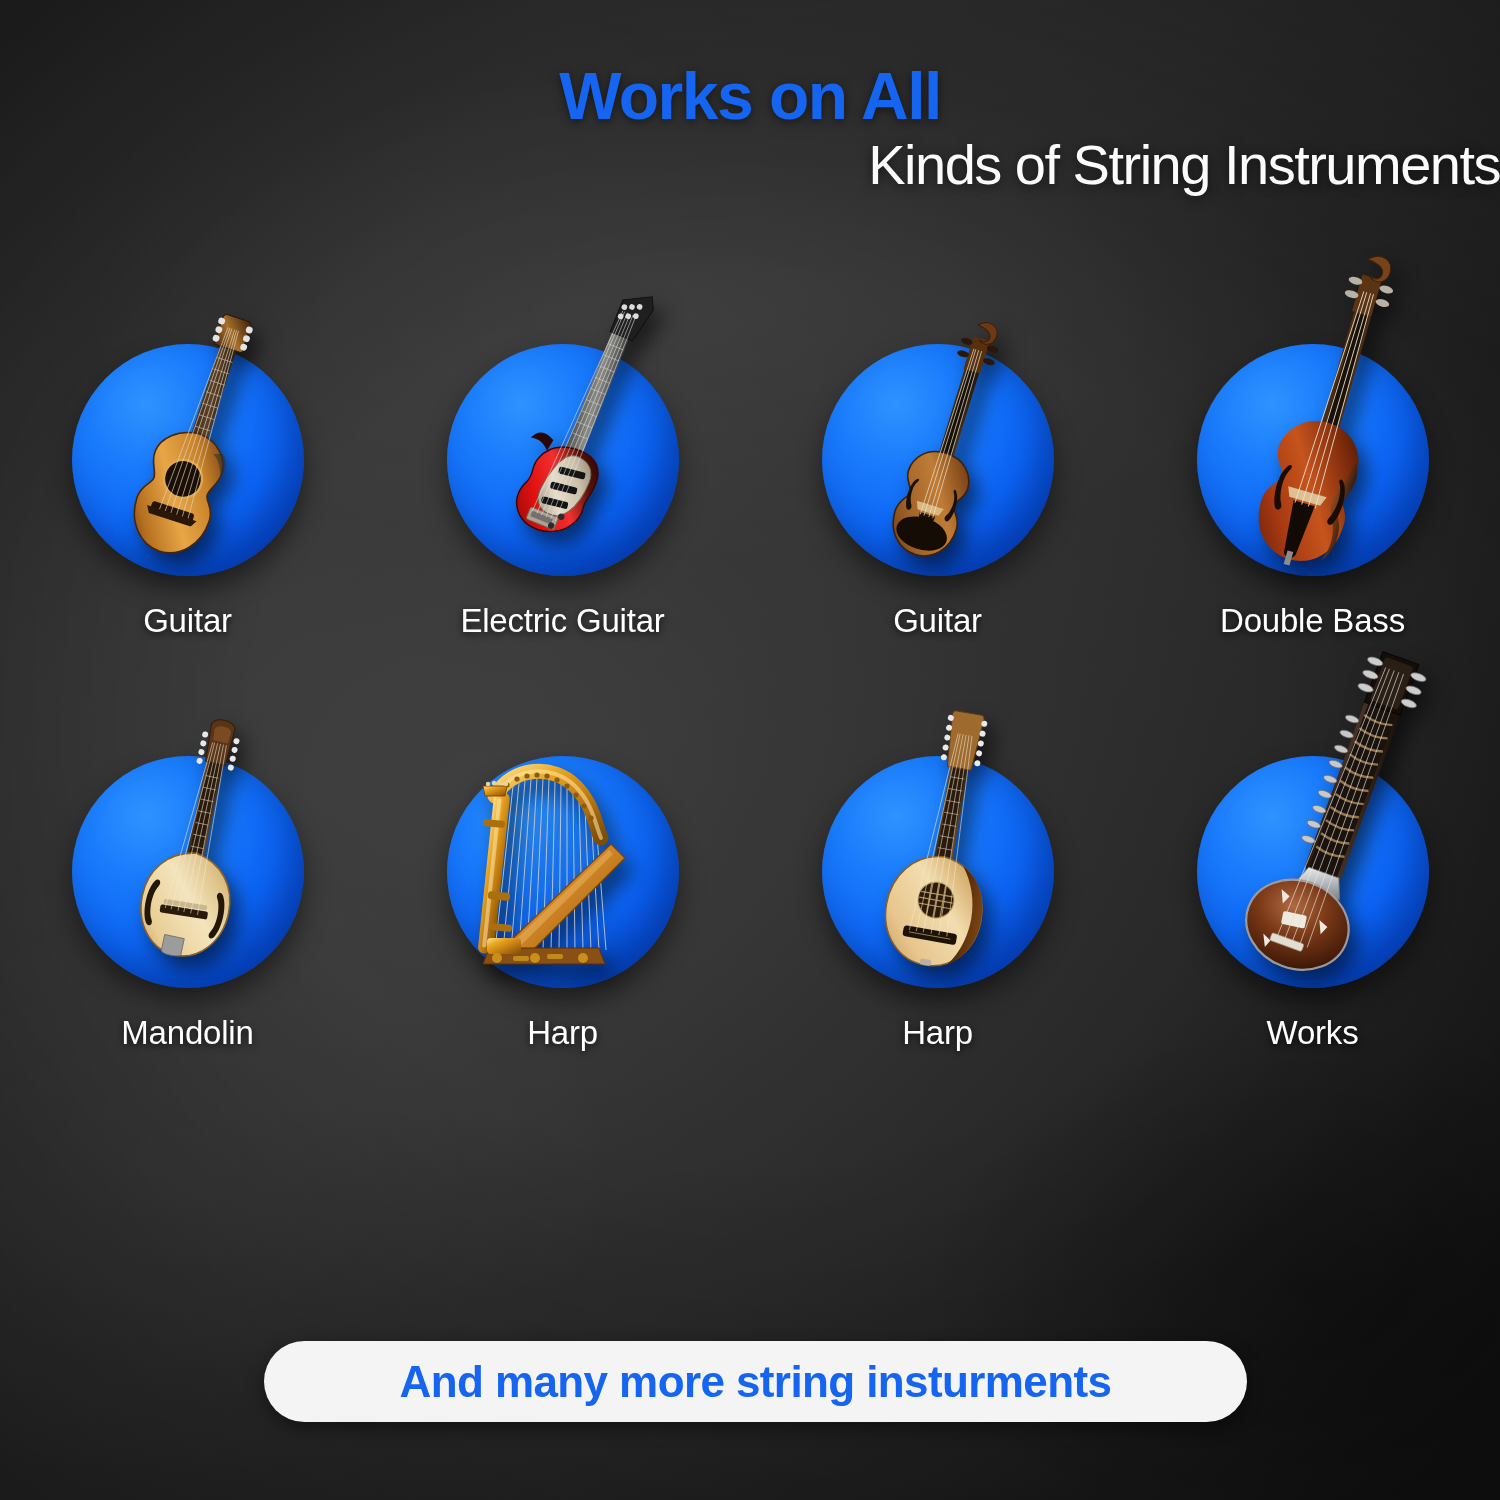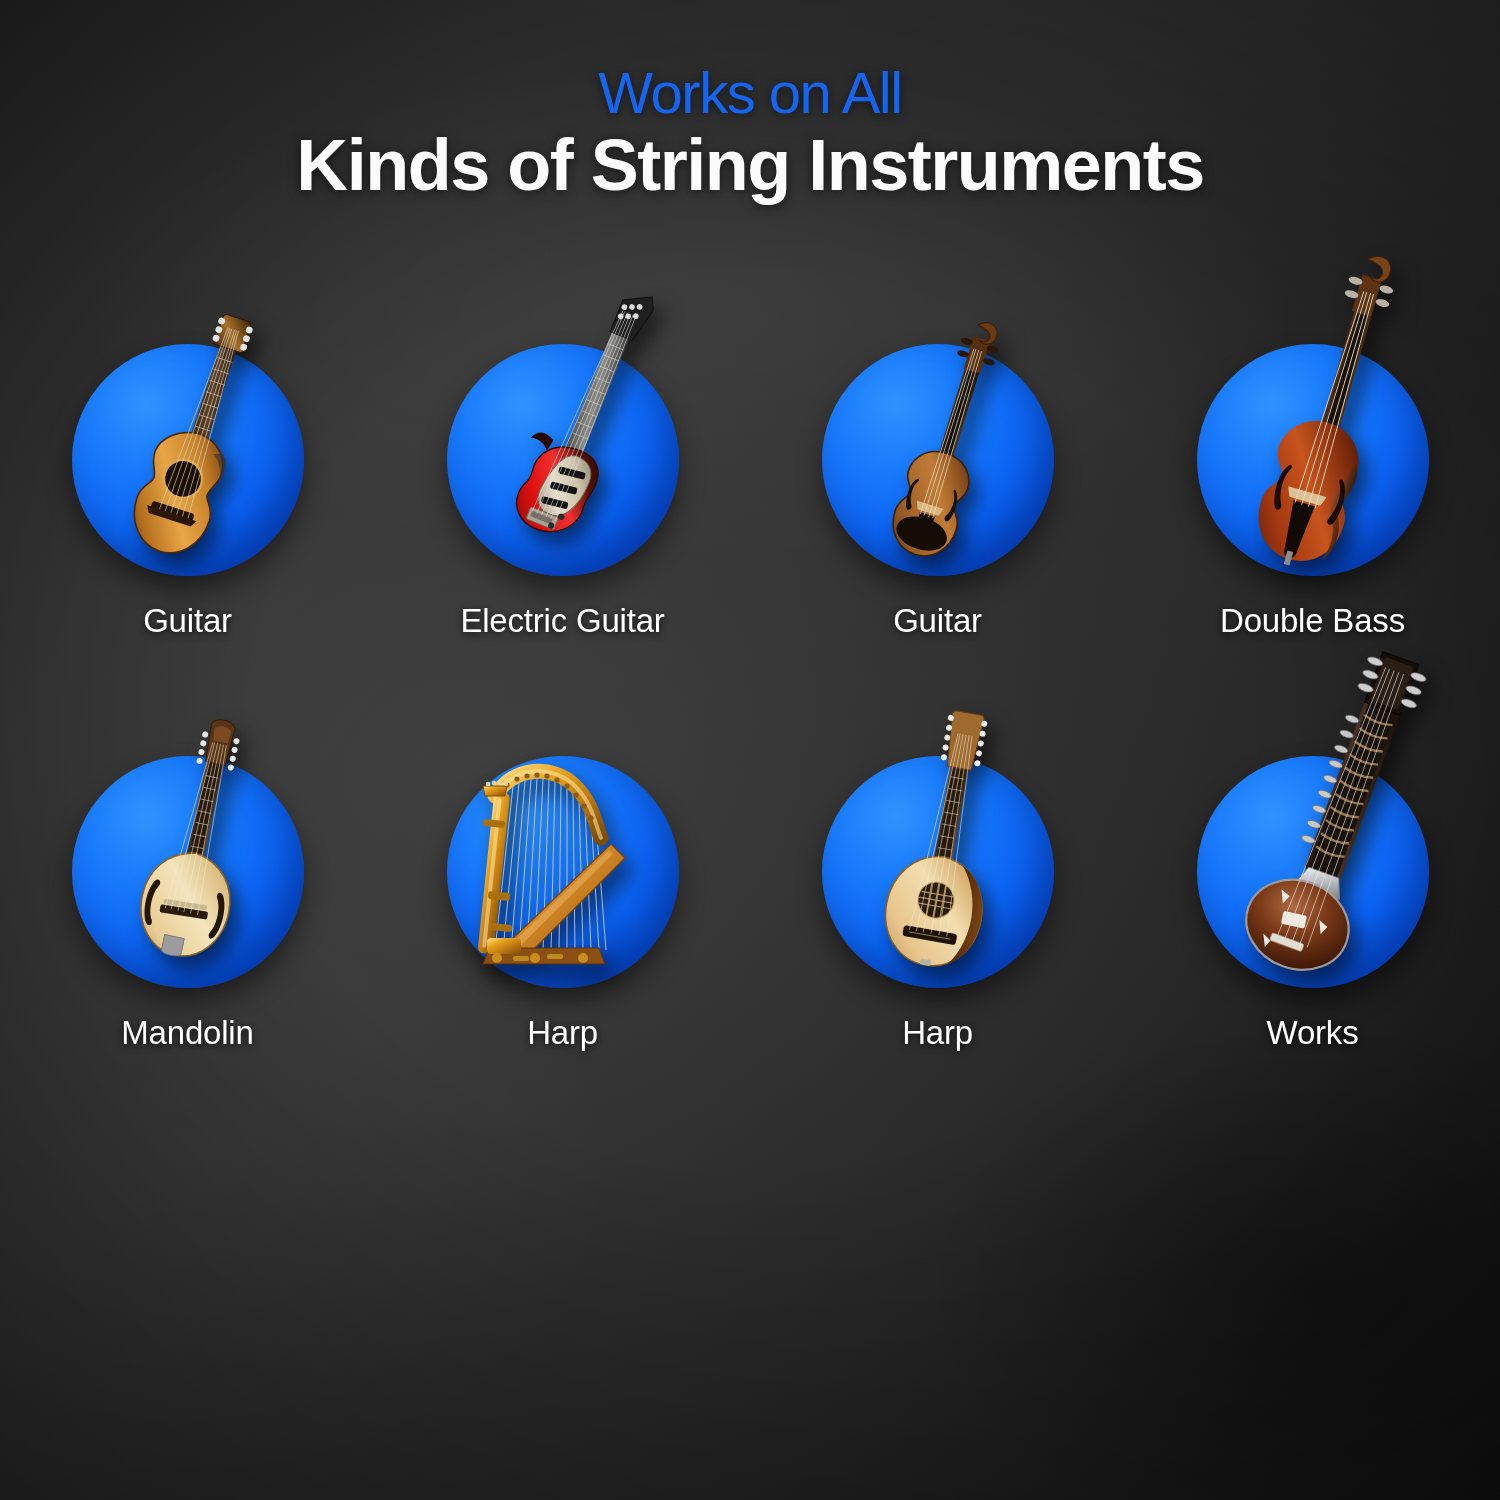--- a/index.html
+++ b/index.html
@@ -39,37 +39,38 @@
 
   
   .heading {
     position:absolute;
     left:0; right:0; top:62px;
     text-align:center;
     z-index:5;
   }
   .heading .line1 {
     display:block;
-    font-size:58px;
-    font-weight:400;
+    font-size:66px;
+    font-weight:700;
     letter-spacing:-1.5px;
     color:#1565F0;
     line-height:1.06;
     text-shadow: 0 2px 10px rgba(0,0,0,.55);
     text-align: center;
   }
   .heading .line2 {
     display:block;
-    font-size:72px;
-    font-weight:700;
+    font-size:56px;
+    font-weight:400;
     letter-spacing:-1.5px;
     color:#FBFBFB;
     line-height:1.12;
     margin-top:2px;
     text-shadow: 0 2px 12px rgba(0,0,0,.6);
+    text-align: right;
   }
 
   
   .grid {
     position:absolute;
     left:0; top:340px;
     width:1500px;
     z-index:4;
   }
   .row { display:flex; width:1500px; }
@@ -803,14 +804,17 @@
                 </g>
               </g>
             </svg>
           </div>
         </div>
         <div class="caption">Works</div>
       </div>
     </div>
   </div>
 
+  <div class="banner">
+    <span>And many more string insturments</span>
+  </div>
 
 </div>
 
 </body></html>

